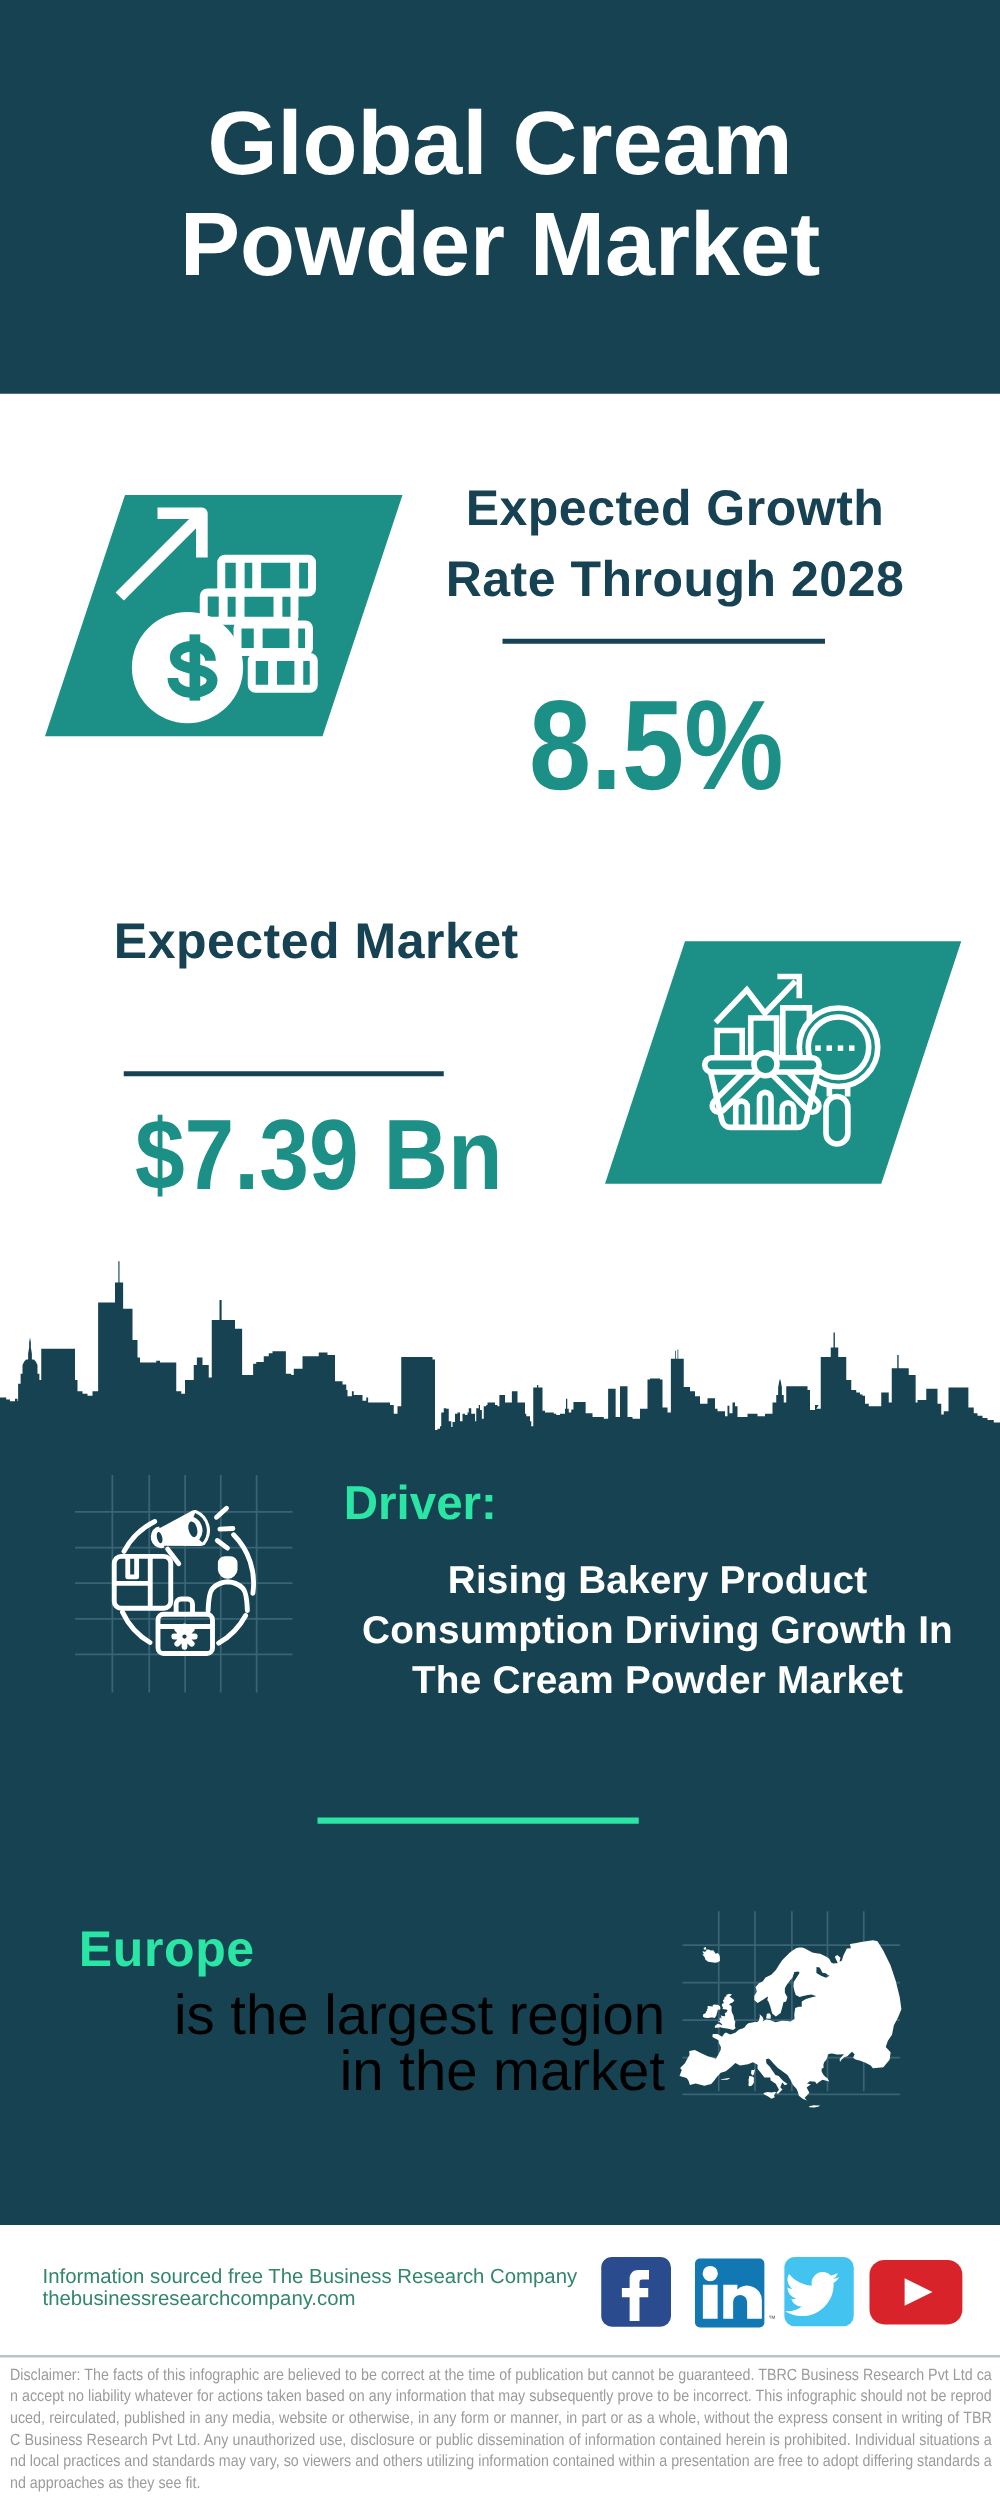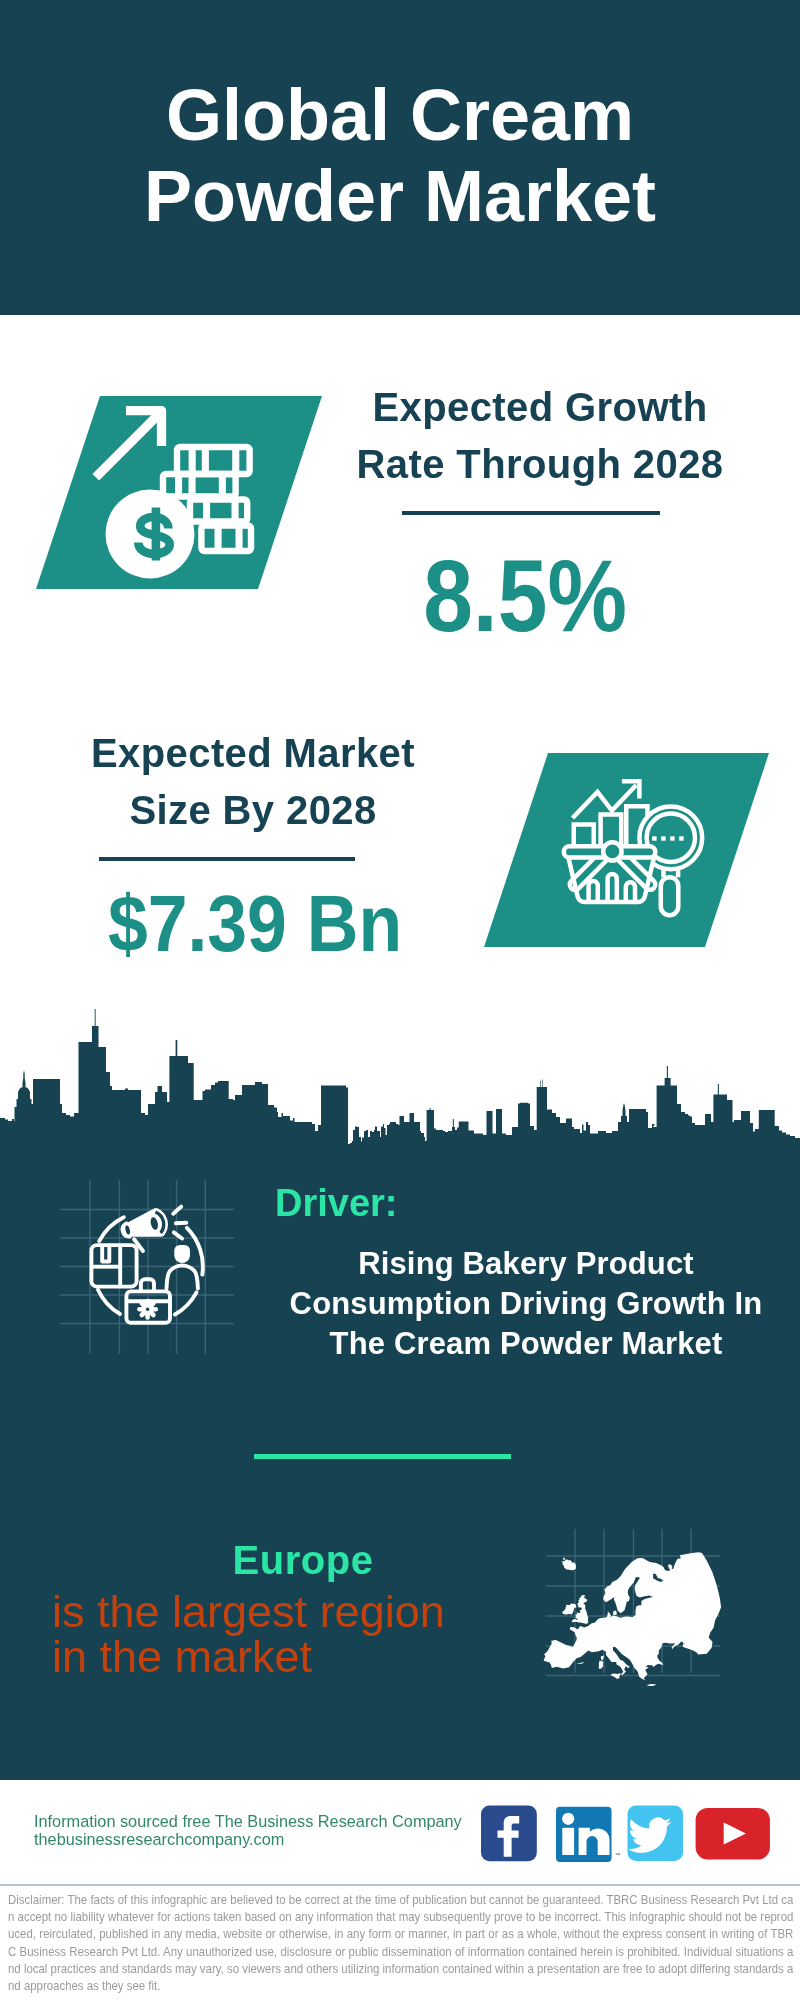--- a/index.html
+++ b/index.html
@@ -23,23 +23,23 @@
   
   .dark-band{position:absolute;left:0;top:1144px;width:800px;height:636px;background:#164252;}
   .skyline{position:absolute;left:0;top:1000px;width:800px;height:145px;}
 
   .driver-head{position:absolute;color:#2AE5A4;font-weight:bold;font-size:38px;
        line-height:46px;text-align:left;}
   .driver-body{position:absolute;color:#ffffff;font-weight:bold;font-size:31px;
        line-height:40px;text-align:center;letter-spacing:0.15px;}
   .mid-rule{position:absolute;height:5px;background:#2AE5A4;}
   .region-head{position:absolute;color:#2AE5A4;font-weight:bold;font-size:40px;
-       line-height:48px;text-align:center;letter-spacing:0.5px;}
-  .region-body{position:absolute;color:#c2410c;font-size:45px;font-weight:normal;
-       line-height:45px;text-align:left;}
+       line-height:48px;text-align:left;letter-spacing:0.5px;}
+  .region-body{position:absolute;color:#000000;font-size:45px;font-weight:normal;
+       line-height:45px;text-align:right;}
 
   
   .src{position:absolute;color:#32876B;font-size:16.3px;line-height:18px;}
   .disclaimer{position:absolute;left:7.5px;top:1891px;width:894px;color:#9b9b9b;
        font-size:13px;line-height:17.2px;font-family:"Liberation Sans",sans-serif;
        text-align:justify;word-break:break-all;
        transform:scaleX(0.8785);transform-origin:0 0;}
   .rule-top{position:absolute;left:0;top:1884px;width:800px;height:1.5px;background:#b9c3c7;}
 </style>
 </head>
@@ -86,21 +86,20 @@
 
   <div class="stat-label" style="left:330px;top:379px;width:420px;">
     <div>Expected Growth</div>
     <div>Rate Through 2028</div>
   </div>
   <div class="stat-rule" style="left:402px;top:511px;width:258px;"></div>
   <div class="stat-value" style="left:325px;top:545px;width:400px;font-size:102px;line-height:102px;transform:scaleX(0.876);">8.5%</div>
 
   <div class="stat-label" style="left:43px;top:725px;width:420px;">
     <div>Expected Market</div>
-    <div>Size By 2028</div>
   </div>
   <div class="stat-rule" style="left:99px;top:857px;width:256px;"></div>
   <div class="stat-value" style="left:55px;top:874px;width:400px;font-size:80px;line-height:100px;transform:scaleX(0.894);">$7.39 Bn</div>
 
   <svg class="para" style="left:478px;top:748px;width:300px;height:205px;background:none;" viewBox="478 748 300 205">
     <polygon points="548,753 769,753 705,947 484,947" fill="#1C9086"></polygon>
     <g fill="none" stroke="#fff" stroke-width="4.5" stroke-linejoin="miter" stroke-linecap="butt">
 
       <path d="M572.5 818 L597.5 791.9 L611.9 810.6 L636.3 785"></path>
       <path d="M621.9 781.2 L639.4 781.2 L639.4 798.5"></path>

